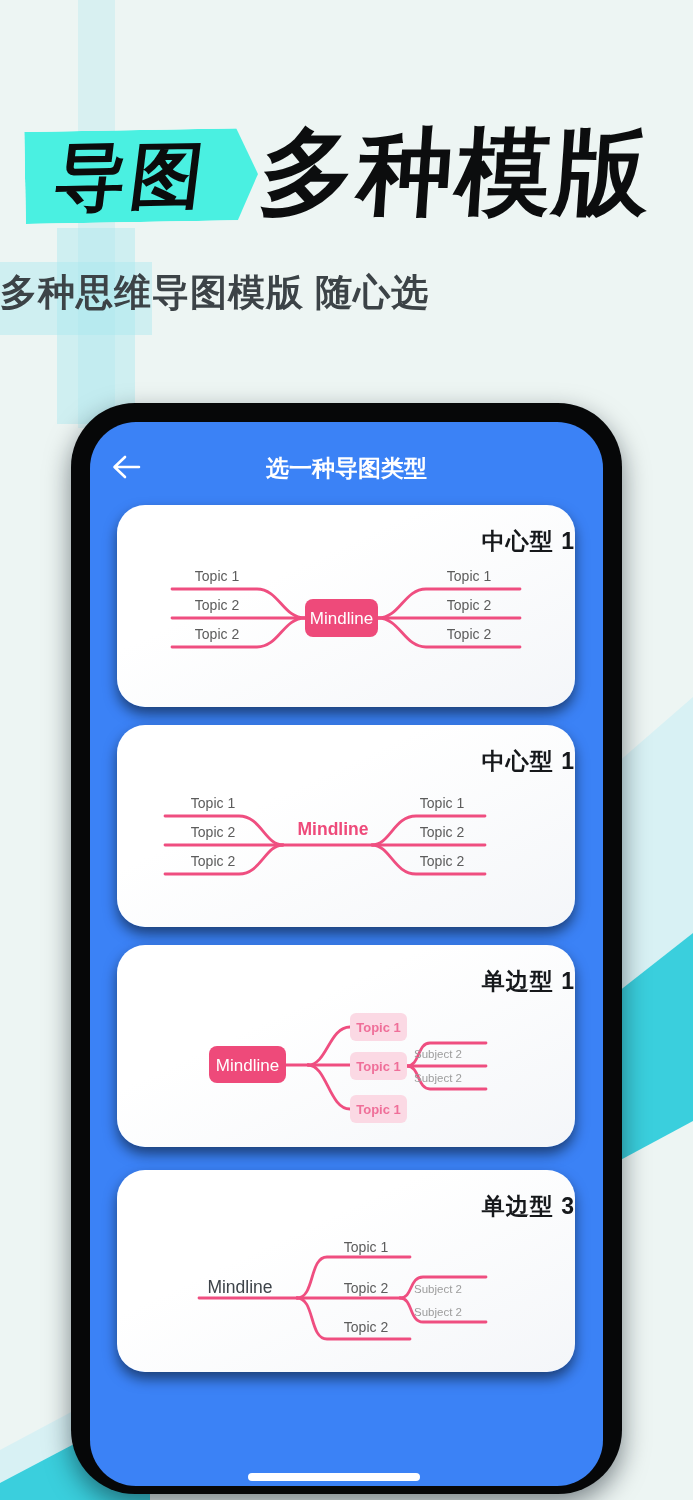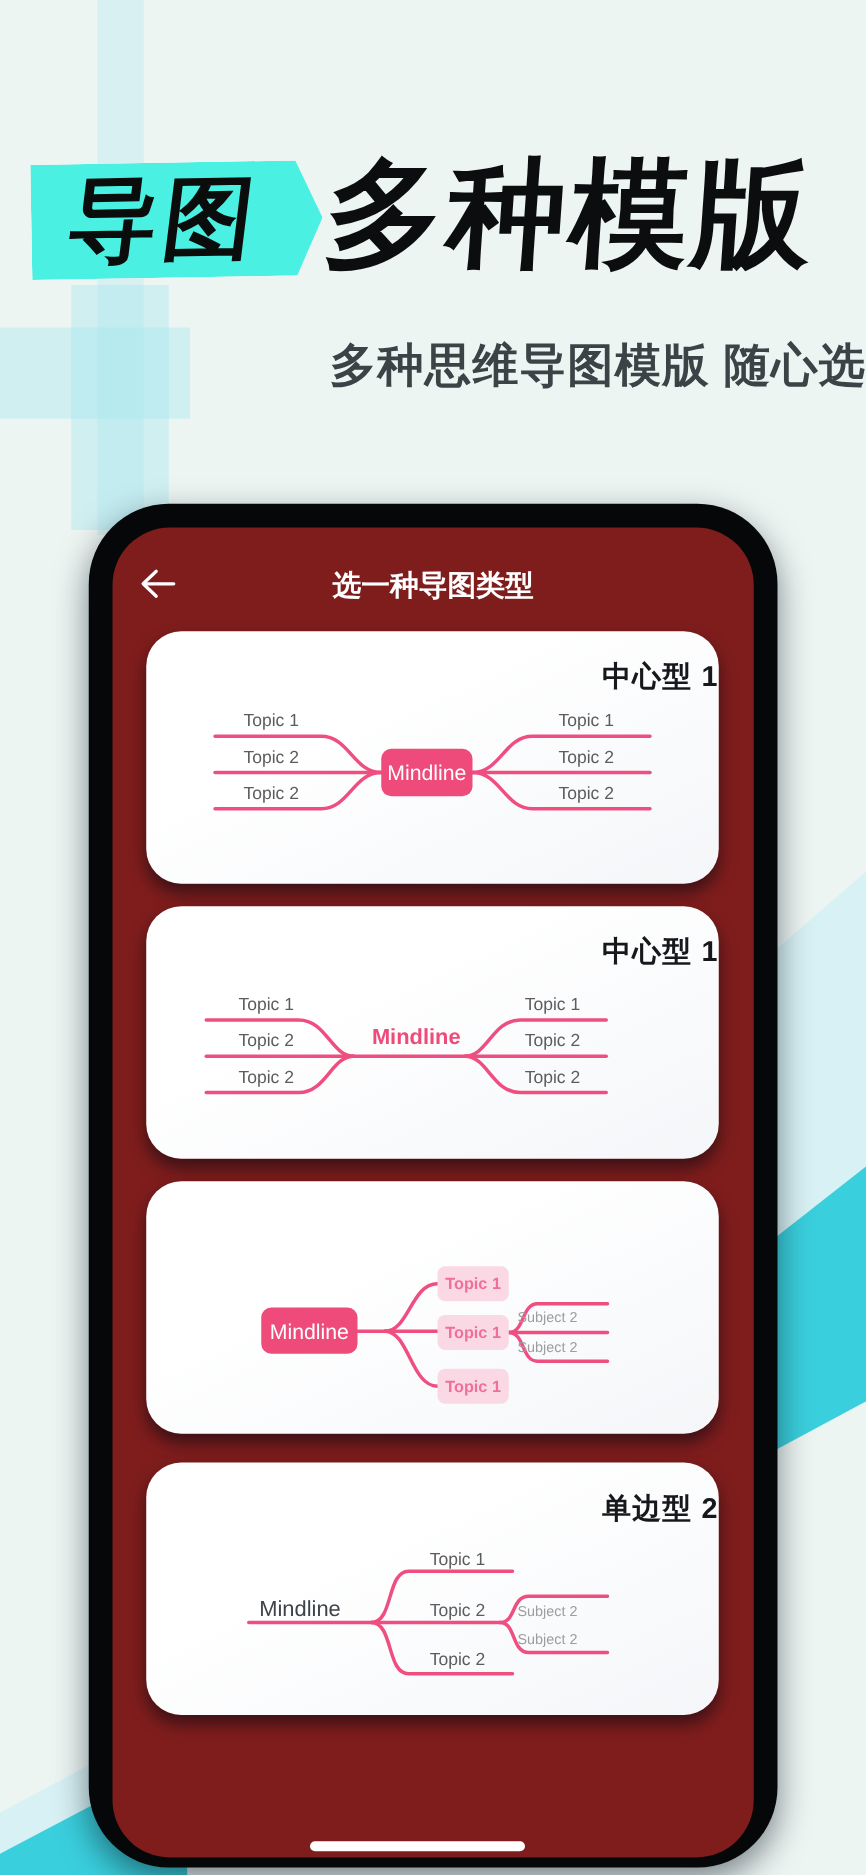--- a/index.html
+++ b/index.html
@@ -20,26 +20,26 @@
   .band-teal-bl{left:0;top:1400px;width:150px;height:100px;background:#3acfdd;
      clip-path:polygon(0 83px,150px 4px,150px 100px,0 100px);}
   
   .hero-badge{position:absolute;left:25px;top:130px;width:233px;height:92px;background:#4af0e1;
      clip-path:polygon(0% 0%,91% 0%,100% 50%,91% 100%,0% 100%);
      display:flex;align-items:center;justify-content:flex-start;transform:rotate(-1deg);}
   .hero-badge span{display:block;width:212px;text-align:center;font-size:72px;font-weight:900;
      color:#0b0c0c;transform:skewX(-8deg);letter-spacing:4px;line-height:1;}
   .hero-title{position:absolute;left:260px;top:124px;margin:0;font-size:95px;line-height:1.02;
      font-weight:900;color:#0c0d0e;letter-spacing:3px;white-space:nowrap;transform:skewX(-4deg);}
-  .hero-subtitle{position:absolute;left:0;top:268px;width:693px;margin:0;text-align:right;
+  .hero-subtitle{position:absolute;left:0;top:268px;width:693px;margin:0;text-align:left;
      font-size:37px;font-weight:bold;color:#3c4347;letter-spacing:1px;white-space:nowrap;}
   
   .phone{position:absolute;left:71px;top:403px;width:551px;height:1091px;background:#060708;
      border-radius:64px;box-shadow:0 10px 26px rgba(8,20,30,.5);z-index:5;}
-  .screen{position:absolute;left:19px;top:19px;width:513px;height:1064px;background:#7f1d1d;
+  .screen{position:absolute;left:19px;top:19px;width:513px;height:1064px;background:#3b82f6;
      border-radius:46px;overflow:hidden;}
   .nav{position:absolute;left:0;top:24px;width:100%;height:44px;}
   .back-btn{position:absolute;left:18px;top:4px;width:36px;height:36px;background:none;border:none;
      padding:0;cursor:pointer;}
   .nav-title{position:absolute;left:0;top:0;width:100%;line-height:44px;text-align:center;
      color:#ffffff;font-size:23px;font-weight:bold;}
   .home-indicator{position:absolute;left:158px;top:1051px;width:172px;height:8px;border-radius:4px;
      background:#ffffff;}
   
   .card{position:absolute;left:27px;width:458px;height:202px;border-radius:28px;
@@ -126,20 +126,21 @@
           <text class="topic-label" x="96" y="83">Topic 1</text>
           <text class="topic-label" x="96" y="112">Topic 2</text>
           <text class="topic-label" x="96" y="141">Topic 2</text>
           <text class="topic-label" x="325" y="83">Topic 1</text>
           <text class="topic-label" x="325" y="112">Topic 2</text>
           <text class="topic-label" x="325" y="141">Topic 2</text>
         </svg>
       </div>
 
       <div class="card card3">
+        <div class="card-title">单边型 1</div>
         <svg width="458" height="202" viewBox="0 0 458 202">
           <g class="mm-line">
             <path d="M169 120 H191"></path>
             <path d="M191 120 C210 120 212 82 233 82"></path>
             <path d="M191 120 H233"></path>
             <path d="M191 120 C210 120 212 164 233 164"></path>
             <path d="M290 121 C303 121 300 98 313 98 H369"></path>
             <path d="M290 121 H369"></path>
             <path d="M290 121 C303 121 300 144 313 144 H369"></path>
           </g>
@@ -150,21 +151,21 @@
           <rect class="topic-box" x="233" y="150" width="57" height="28" rx="6"></rect>
           <text class="topic-box-text" x="261.5" y="86.5">Topic 1</text>
           <text class="topic-box-text" x="261.5" y="125.5">Topic 1</text>
           <text class="topic-box-text" x="261.5" y="168.5">Topic 1</text>
           <text class="subject-label" x="321" y="112.5">Subject 2</text>
           <text class="subject-label" x="321" y="136.5">Subject 2</text>
         </svg>
       </div>
 
       <div class="card card4">
-        <div class="card-title">单边型 2</div>
+        <div class="card-title">单边型 3</div>
         <svg width="458" height="202" viewBox="0 0 458 202">
           <g class="mm-line">
             <path d="M82 128 H180"></path>
             <path d="M180 128 C198 128 192 87 210 87 H293"></path>
             <path d="M180 128 H283"></path>
             <path d="M180 128 C198 128 192 169 210 169 H293"></path>
             <path d="M283 128 C296 128 292 107 306 107 H369"></path>
             <path d="M283 128 C296 128 292 152 306 152 H369"></path>
           </g>
           <text class="root-text-dark" x="123" y="123">Mindline</text>

